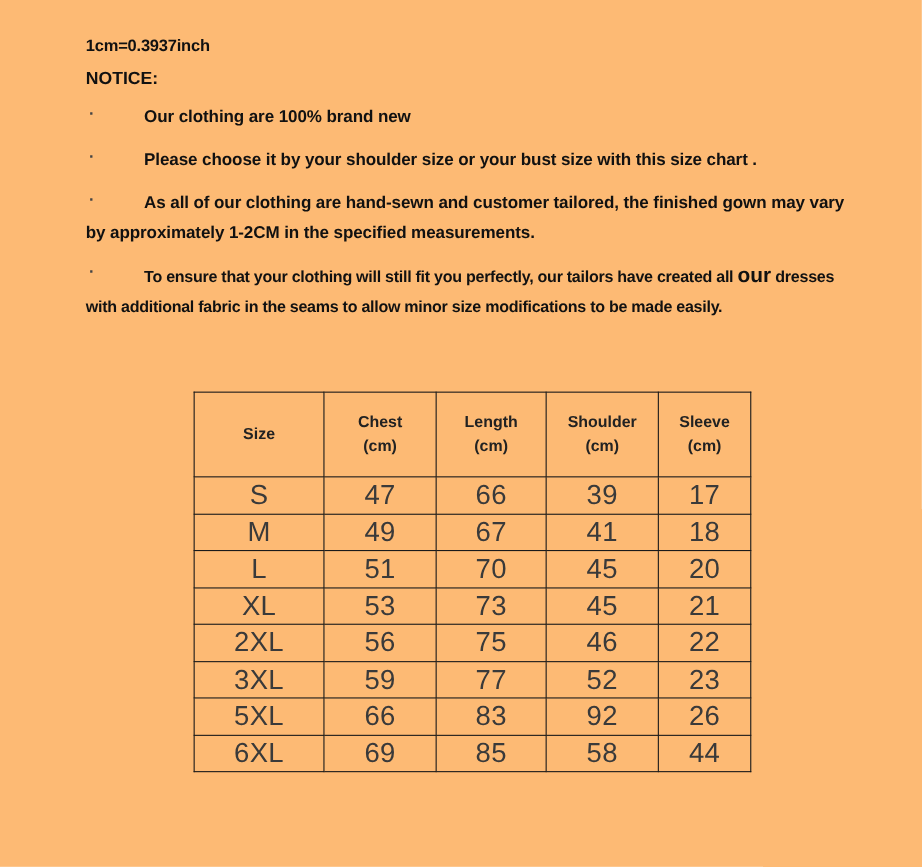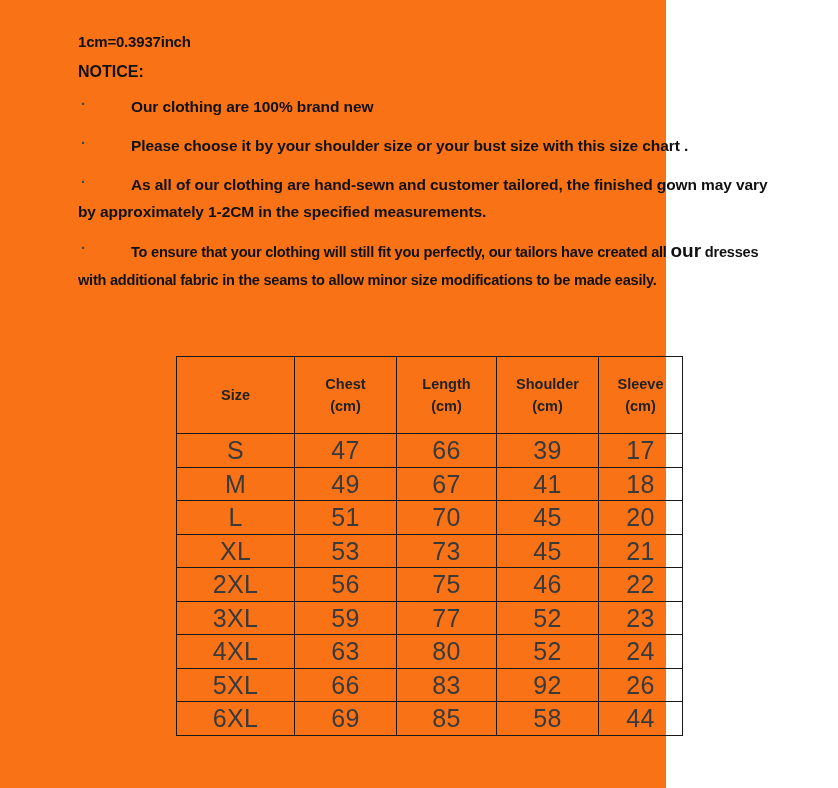--- a/index.html
+++ b/index.html
@@ -11,23 +11,23 @@
     width: 838px;
     height: 788px;
     overflow: hidden;
     font-family: "Liberation Sans", sans-serif;
     color: #1a1a1a;
     -webkit-font-smoothing: antialiased;
   }
 
   .page {
     position: relative;
-    width: 666px;
+    width: 838px;
     height: 788px;
-    background: #f97316;
+    background: #fdba74;
   }
 
   
   .notice-block {
     position: absolute;
     left: 78px;
     top: 32px;
     width: 690px;
   }
 
@@ -248,27 +248,20 @@
           <td>22</td>
         </tr>
         <tr>
           <td>3XL</td>
           <td>59</td>
           <td>77</td>
           <td>52</td>
           <td>23</td>
         </tr>
         <tr>
-          <td>4XL</td>
-          <td>63</td>
-          <td>80</td>
-          <td>52</td>
-          <td>24</td>
-        </tr>
-        <tr>
           <td>5XL</td>
           <td>66</td>
           <td>83</td>
           <td>92</td>
           <td>26</td>
         </tr>
         <tr>
           <td>6XL</td>
           <td>69</td>
           <td>85</td>

